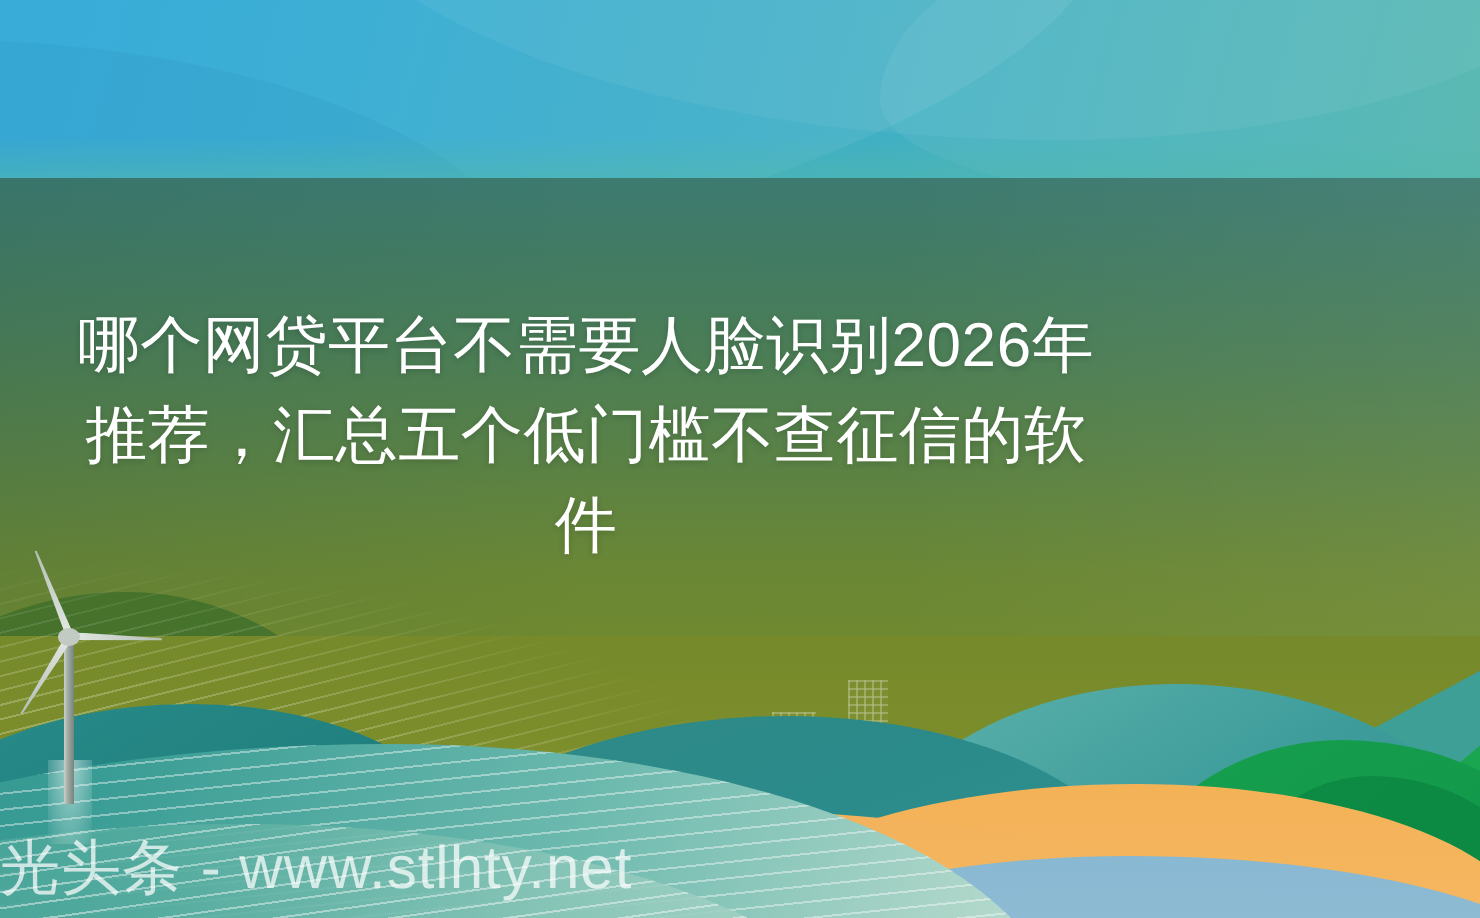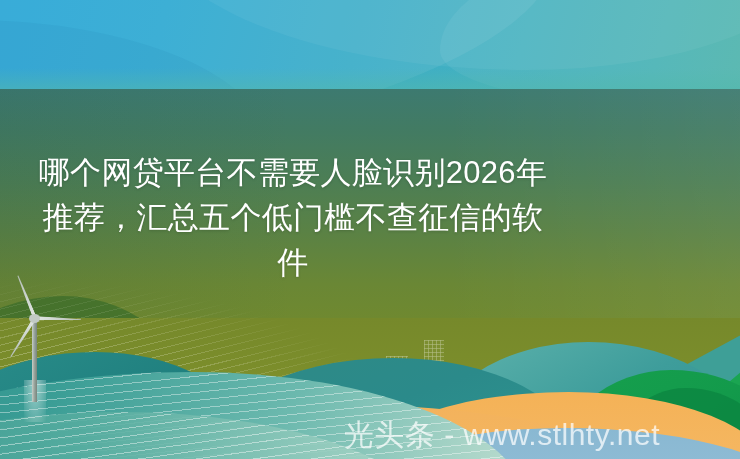--- a/index.html
+++ b/index.html
@@ -297,21 +297,21 @@
     font-weight:400;
     letter-spacing:0.3px;
     white-space:pre-wrap;
     text-shadow:0 1px 3px rgba(0,0,0,0.18);
   }
 
   
   .watermark {
     position:absolute; left:0; bottom:6px;
     width:672px;
-    text-align:right;
+    text-align:left;
     padding-right:12px;
     color:rgba(255,255,255,0.72);
     font-size:30px;
     line-height:36px;
     font-weight:400;
     letter-spacing:0.5px;
     white-space:nowrap;
   }
 </style>
 </head>

